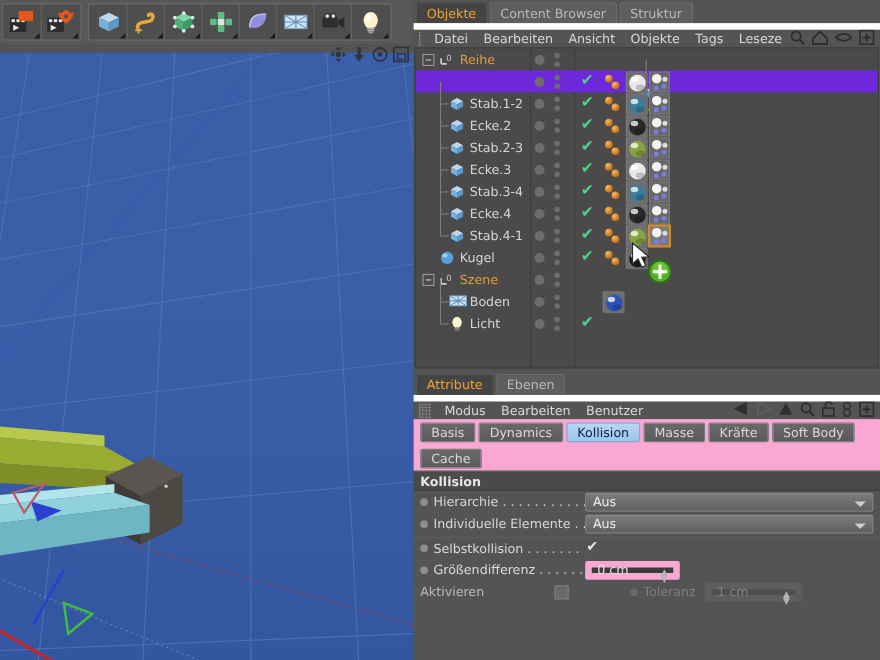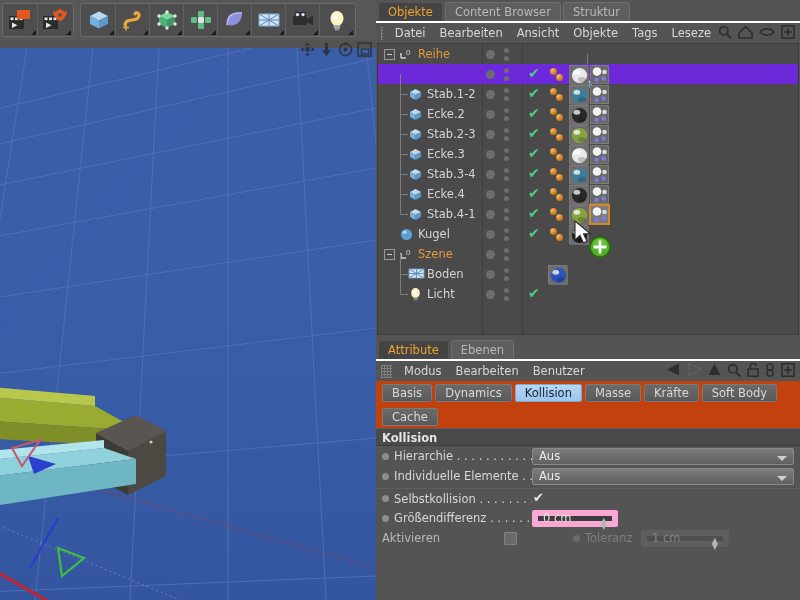--- a/index.html
+++ b/index.html
@@ -80,21 +80,21 @@
     border-bottom: none;
     border-top-left-radius: 3px; border-top-right-radius: 3px;
     margin-right: 2px;
   }
   .tab.active { background: #444; color: #f0a22e; border-color: #555; }
 
   .menubar {
     display: flex; align-items: center;
     height: 22px;
     background: #545454;
-    border-top: 2px solid #ffffff;
+    border-top: 6px solid #ffffff;
     padding-left: 2px;
   }
   .grip {
     width: 11px; height: 13px; margin: 0 5px 0 3px;
     background-image:
       linear-gradient(90deg, #8c8c8c 1px, transparent 1px),
       linear-gradient(180deg, #8c8c8c 1px, transparent 1px);
     background-size: 3px 3px;
     opacity: .8;
   }
@@ -183,21 +183,21 @@
   .am-title {
     display: flex; align-items: center;
     height: 20px; padding-left: 6px;
     background: #4e4e4e;
     border-bottom: 1px solid #3f3f3f;
     font-size: 11.5px; color: #dcdcdc;
   }
   .am-tabs {
     display: flex; flex-wrap: wrap;
     padding: 3px 0 2px 6px;
-    background: #c2410c;
+    background: #f9a8d4;
     gap: 3px;
   }
   .am-tab {
     height: 18px; line-height: 17px;
     padding: 0 9px;
     font-size: 11.5px;
     color: #d8d8d8;
     background: linear-gradient(180deg,#6a6a6a,#5a5a5a);
     border: 1px solid #7a7a7a;
     border-radius: 2px;

